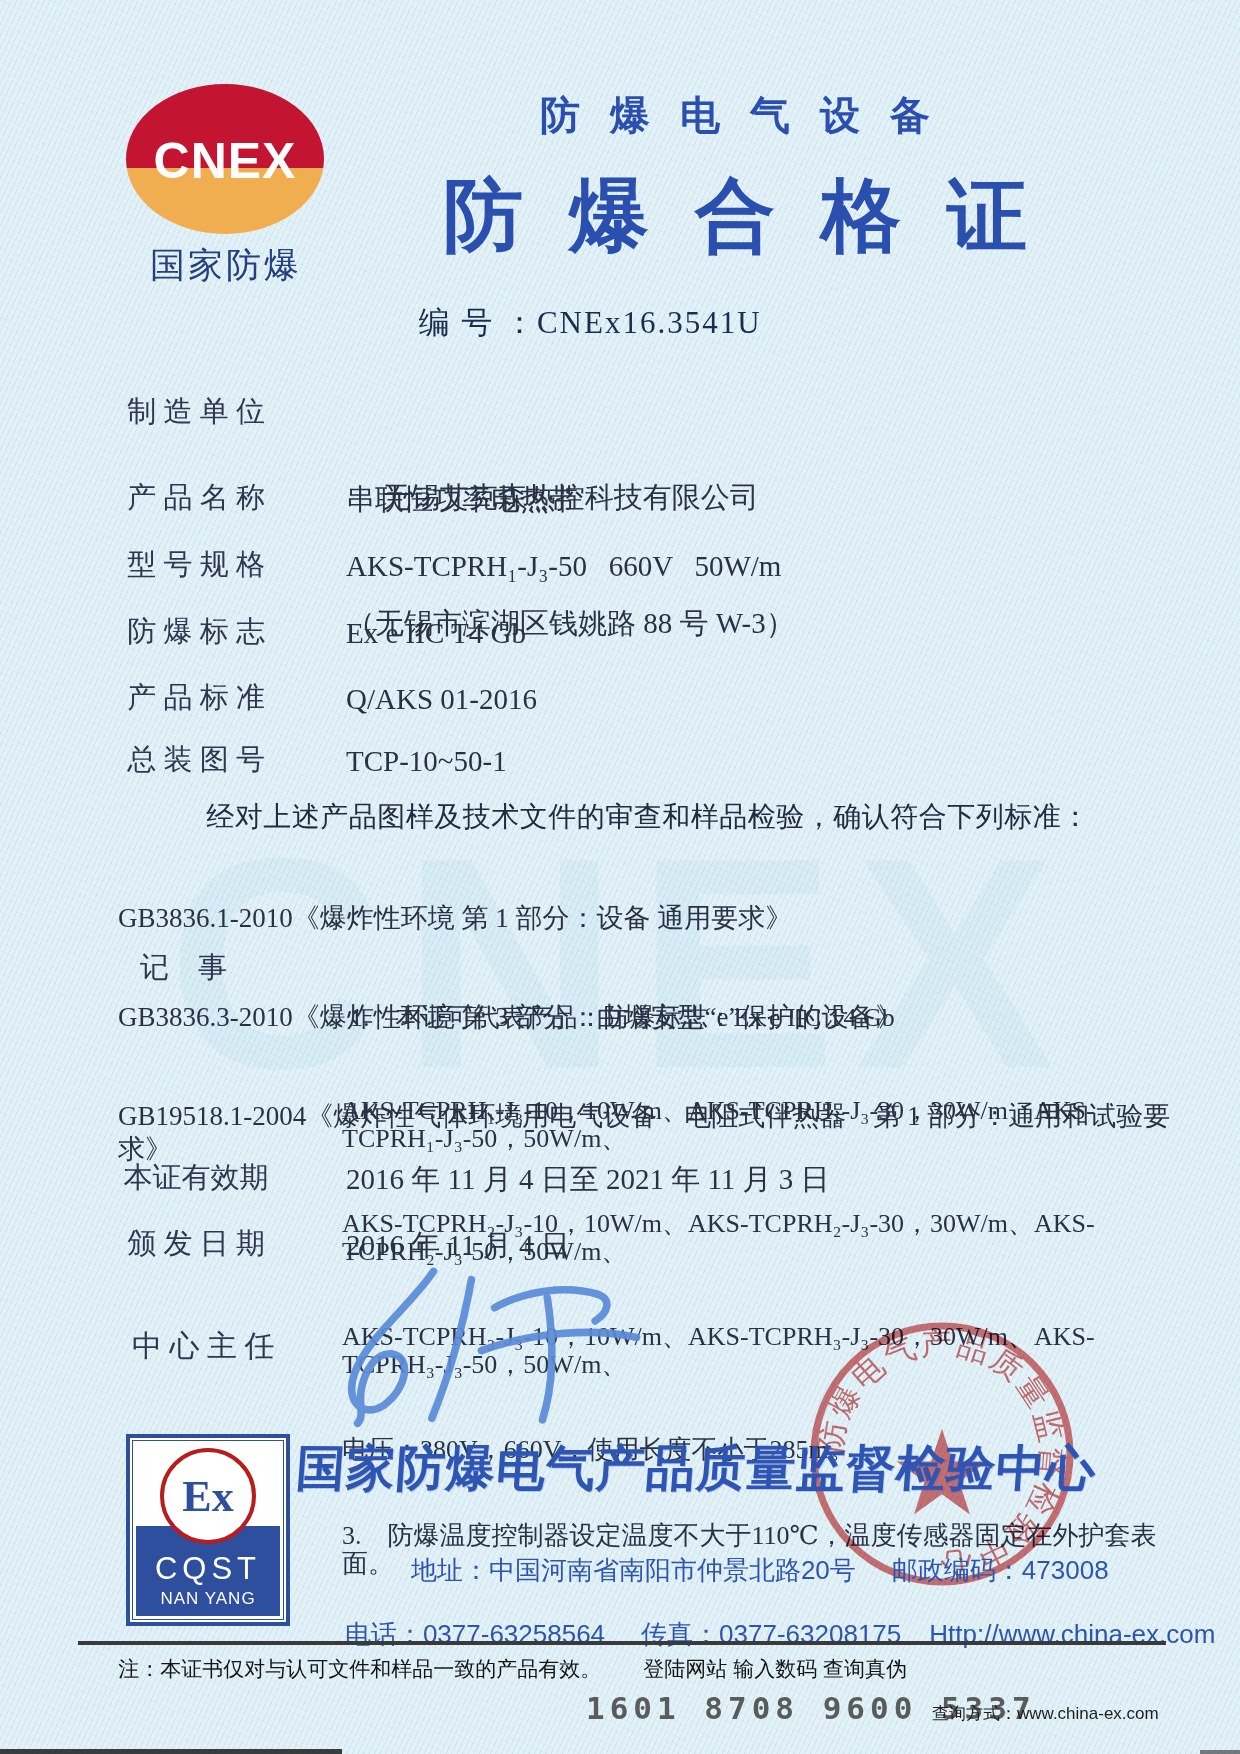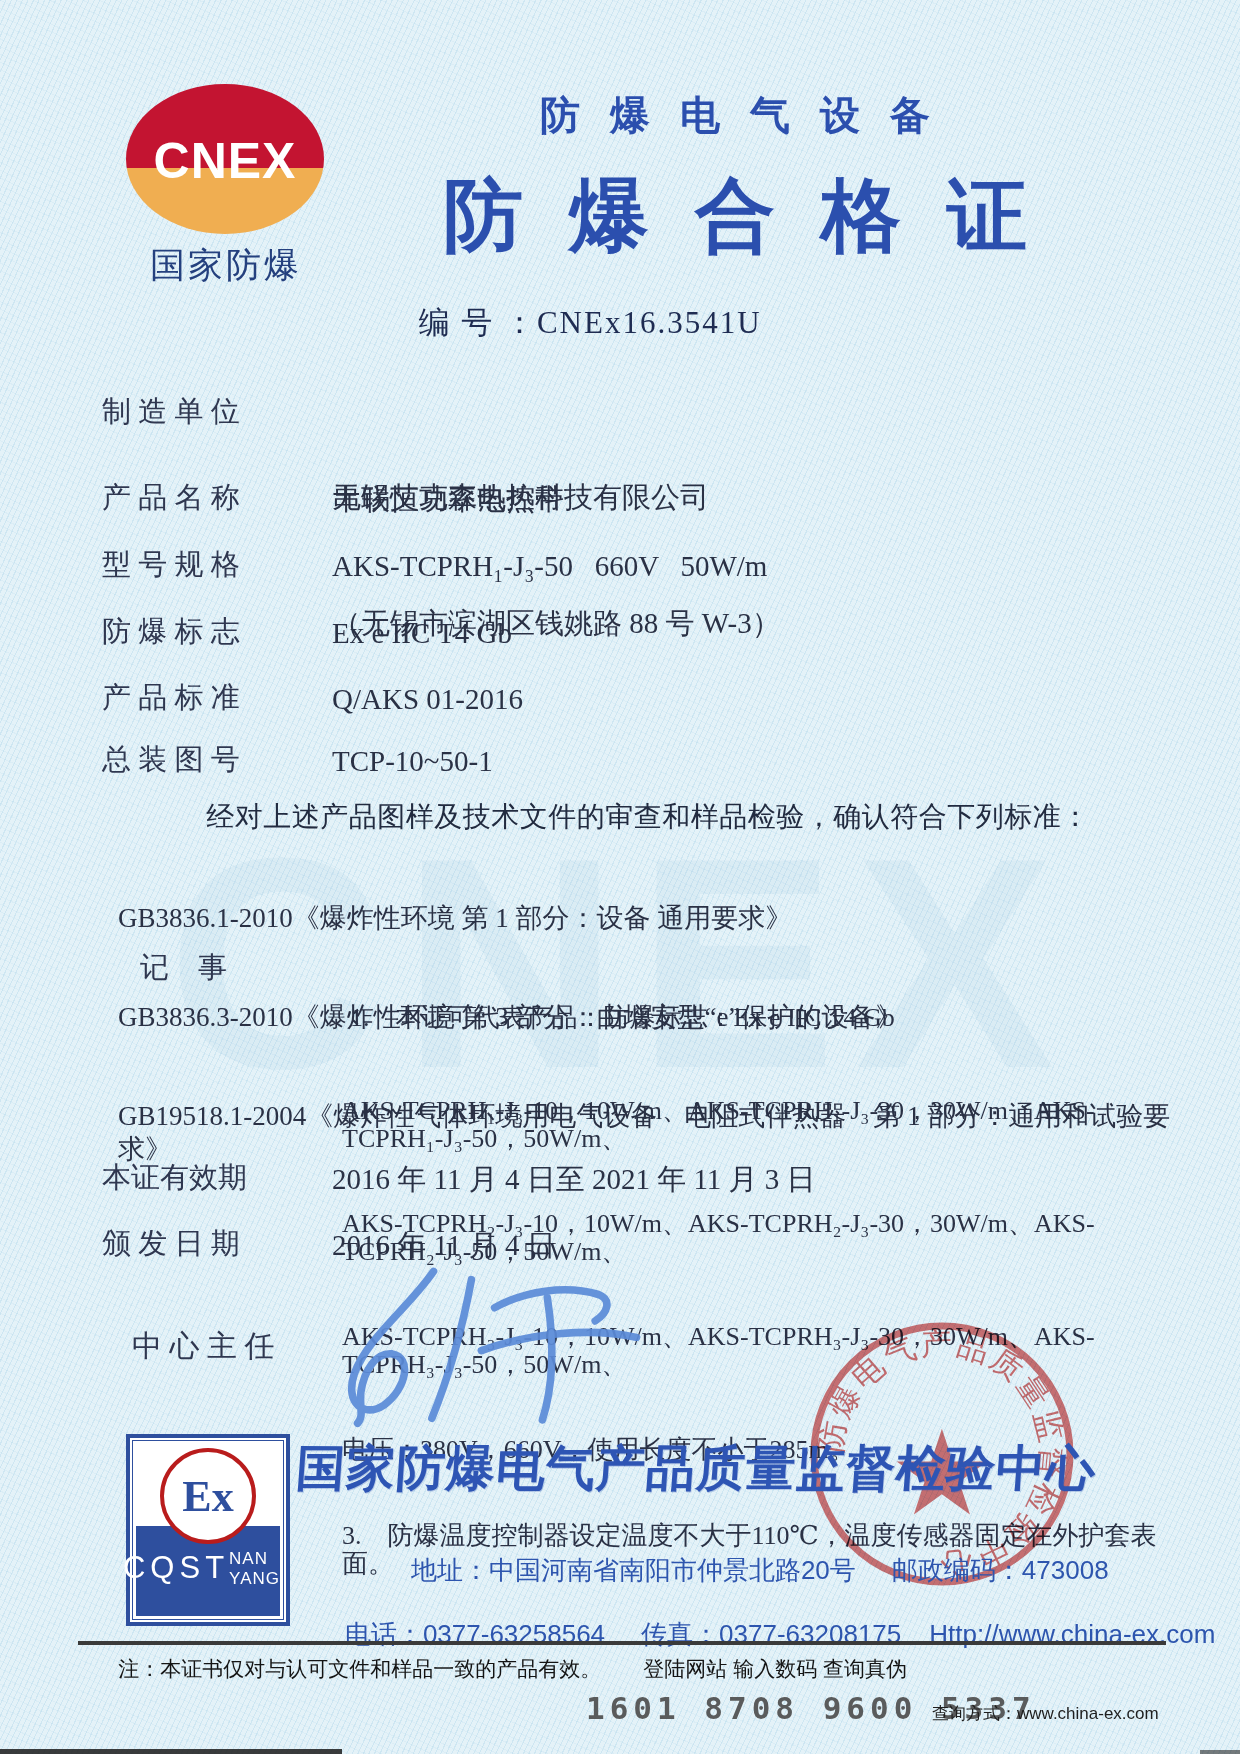--- a/index.html
+++ b/index.html
@@ -34,21 +34,21 @@
   
   .titles { position:absolute; left:340px; top:88px; width:790px; text-align:center;
     font-family:"Liberation Sans","DejaVu Sans",sans-serif; color:#2b4fae; }
   .subtitle { font-size:40px; font-weight:bold; letter-spacing:30px; padding-left:30px; }
   .main-title { margin-top:20px; font-size:80px; font-weight:bold; letter-spacing:46px; padding-left:46px; }
   .cert-no {
     position:absolute; left:0; top:302px; width:1180px; text-align:center;
     font-size:31px; color:#1f2c52; letter-spacing:2px; white-space:pre-wrap;
   }
   
-  .field-row { position:absolute; left:102px; display:flex; font-size:29px; }
+  .field-row { position:absolute; left:116px; display:flex; font-size:29px;text-align:center; }
   .flabel { width:160px; color:#2f3750; flex:none; }
   .fvalue { margin-left:70px; white-space:pre-wrap; line-height:42px; }
   
   .conf-intro {
     position:absolute; left:118px; top:798px; width:1060px;
     font-family:"Liberation Sans","DejaVu Sans",sans-serif;
     font-size:28px; color:#222b40; letter-spacing:0.5px;text-align:center;
   }
   .standards { position:absolute; left:118px; top:836px; width:1070px; font-size:27px; line-height:33px; white-space:pre-wrap; }
   
@@ -63,21 +63,21 @@
   .issue-row { top:1224px; }
   .director-row { position:absolute; left:132px; top:1326px; font-size:30px; color:#2f3750; }
   .signature { position:absolute; left:318px; top:1258px; width:330px; height:172px; opacity:0.92; }
   
   .stamp { position:absolute; left:796px; top:1308px; width:292px; height:292px; mix-blend-mode:multiply; opacity:0.88; }
   
   .ex-logo { position:absolute; left:126px; top:1434px; width:164px; height:192px;
     border:4px solid #2e4f9e; background:#fff; box-shadow:inset 0 0 0 2px #fff, inset 0 0 0 3px #2e4f9e; }
   .ex-inner { position:relative; width:100%; height:100%; }
   .ex-blue { position:absolute; left:6px; right:6px; bottom:6px; height:90px; background:#2e4f9e; z-index:1;
-    display:flex; flex-direction:row; justify-content:flex-end; align-items:center; padding-bottom:7px;
+    display:flex; flex-direction:column; justify-content:flex-end; align-items:center; padding-bottom:7px;
     font-family:"Liberation Sans","DejaVu Sans",sans-serif; color:#fff; }
   .ex-cqst { font-size:31px; letter-spacing:5px; }
   .ex-nanyang { font-size:17px; letter-spacing:1px; margin-top:2px; }
   .ex-circle { position:absolute; left:50%; top:10px; transform:translateX(-50%); z-index:2;
     width:96px; height:96px; border:4px solid #b91c1c; border-radius:50%; background:#fff;
     display:flex; align-items:center; justify-content:center; }
   .ex-mark { font-family:"Liberation Serif","DejaVu Serif",serif; font-weight:bold; color:#2e4f9e; font-size:44px; }
   .org-name {
     position:absolute; left:296px; top:1436px; width:830px;
     font-size:49px; font-weight:bold; color:#2e55b4; letter-spacing:1px;

